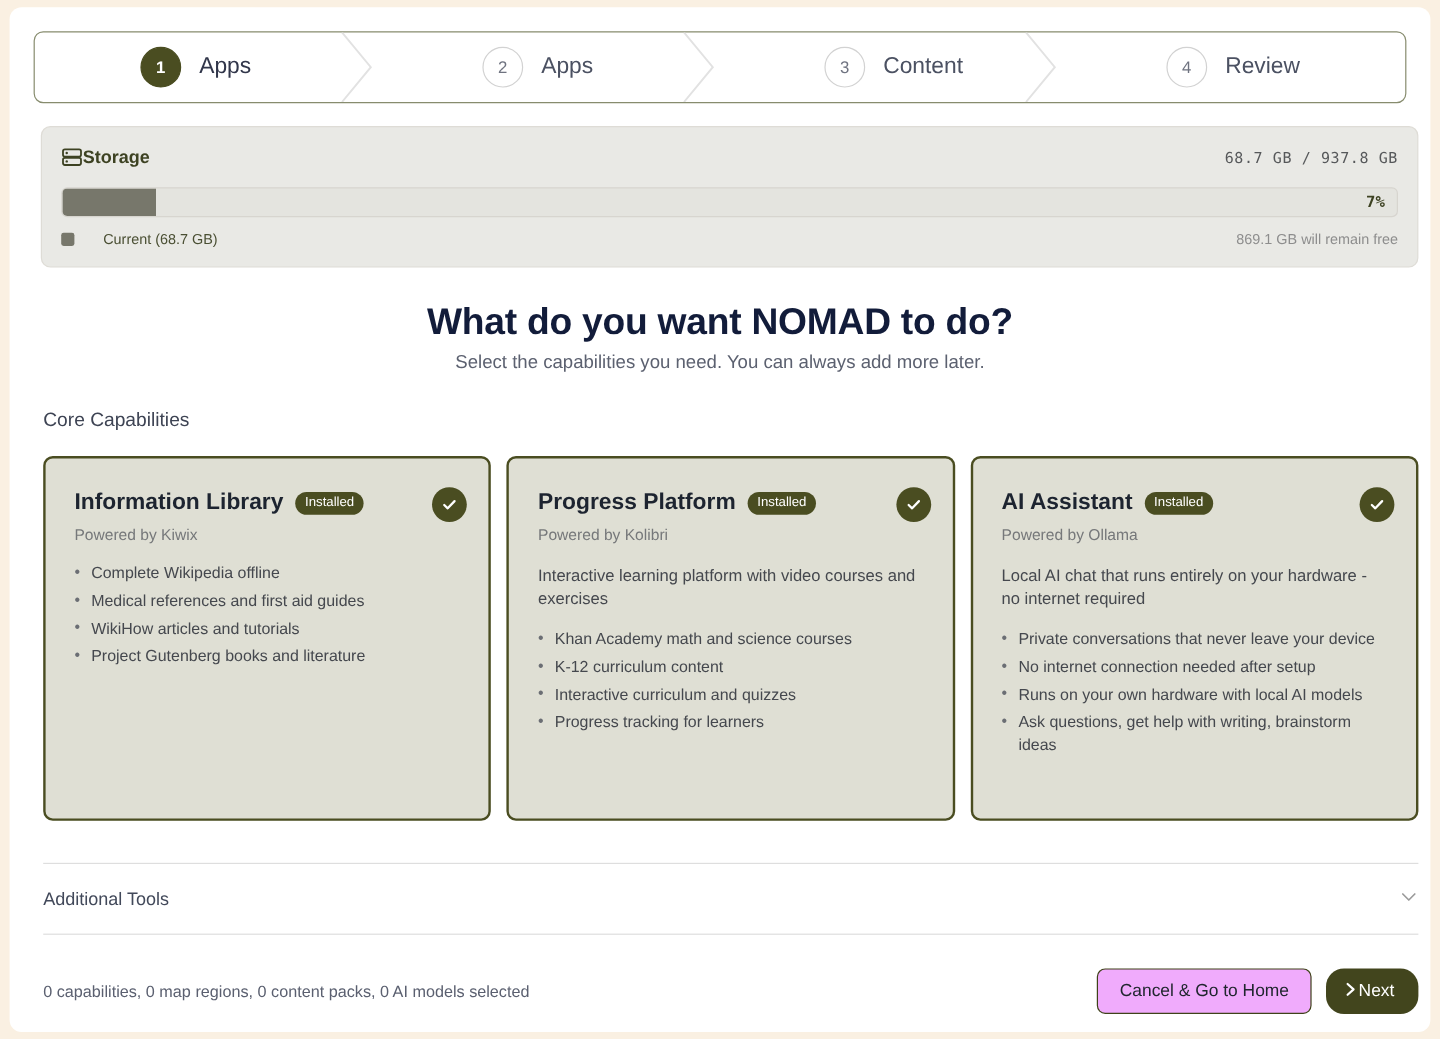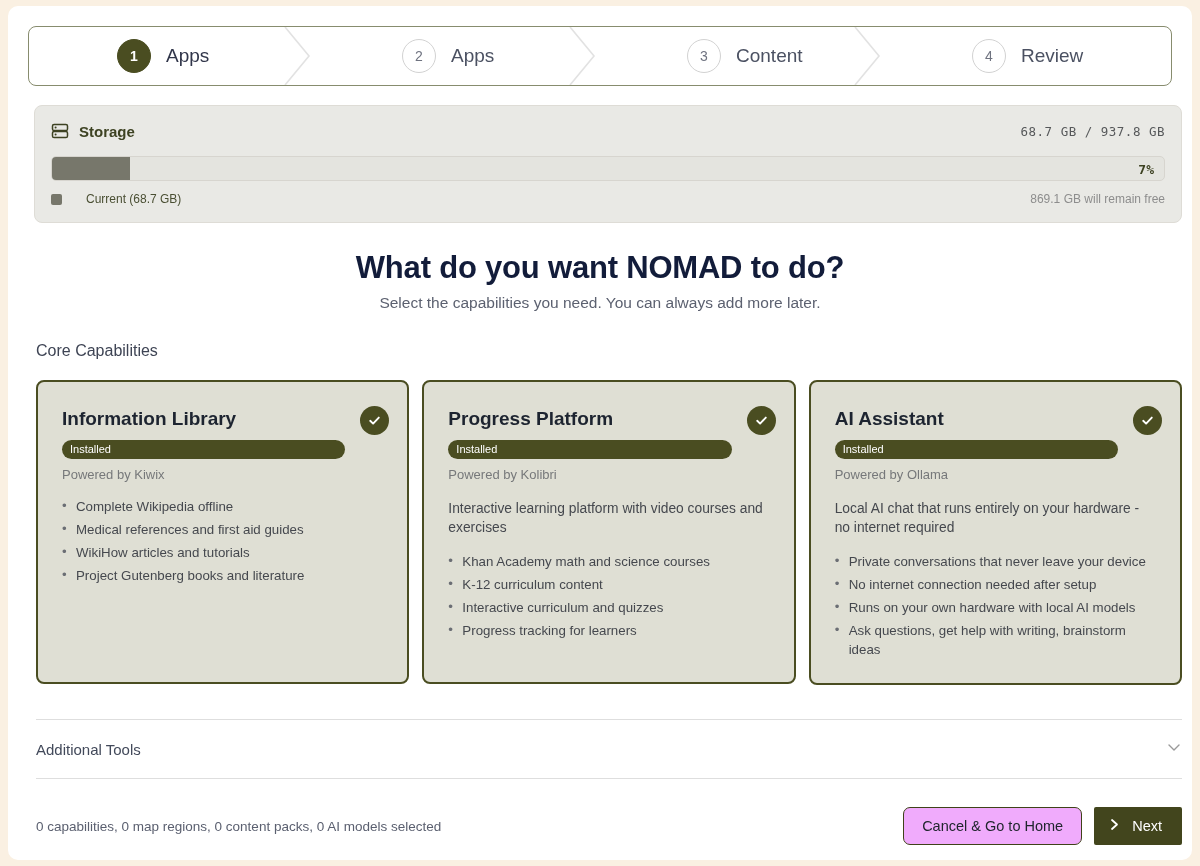--- a/index.html
+++ b/index.html
@@ -78,21 +78,21 @@
     border: 1px solid #dedcd6;
     border-radius: 8px;
     padding: 14px 16px 0 16px;
   }
   .storage-head {
     display: flex; align-items: center;
     height: 22px;
   }
   .storage-icon { width: 18px; height: 18px; flex: none; }
   .storage-title {
-    margin-left: 10px;
+    margin-left: 0;
     font-size: 15px;
     color: #3d4222;
     font-weight: bold;
   }
   .storage-nums {
     margin-left: auto;
     font-family: "DejaVu Sans Mono", monospace;
     font-size: 12.5px;
     color: #56585a;
     letter-spacing: .5px;
@@ -163,24 +163,23 @@
   .card {
     flex: 1 1 0;
     background: #dfdfd4;
     border: 2px solid #4a4d21;
     border-radius: 8px;
     padding: 26px 22px 20px 24px;
     position: relative;
     min-height: 304px;
   }
   .card-titlerow {
-    display: flex; 
+    display: flex; align-items: center;
     gap: 10px;
     padding-right: 40px;
-    flex-direction: column;
   }
   .card-title {
     font-size: 19px; font-weight: bold; color: #1d2430;
     white-space: nowrap;
   }
   .badge {
     background: #4a4d21;
     color: #ffffff;
     font-size: 11px;
     padding: 3px 8px 4px 8px;
@@ -252,26 +251,26 @@
     font-size: 14.5px;
     color: #20262e;
     padding: 0 18px;
     height: 38px;
     font-family: "Liberation Sans", sans-serif;
     cursor: pointer;
   }
   .btn-next {
     background: #42451d;
     border: none;
-    border-radius: 2px;
+    border-radius: 15px;
     color: #ffffff;
     font-size: 14.5px;
     height: 38px;
     padding: 0 20px 0 14px;
-    display: flex; align-items: center; gap: 11px;
+    display: flex; align-items: center; 
     font-family: "Liberation Sans", sans-serif;
     cursor: pointer;
   }
 </style>
 </head>
 <body>
 
 <div class="page">
 
   <div class="stepper">

